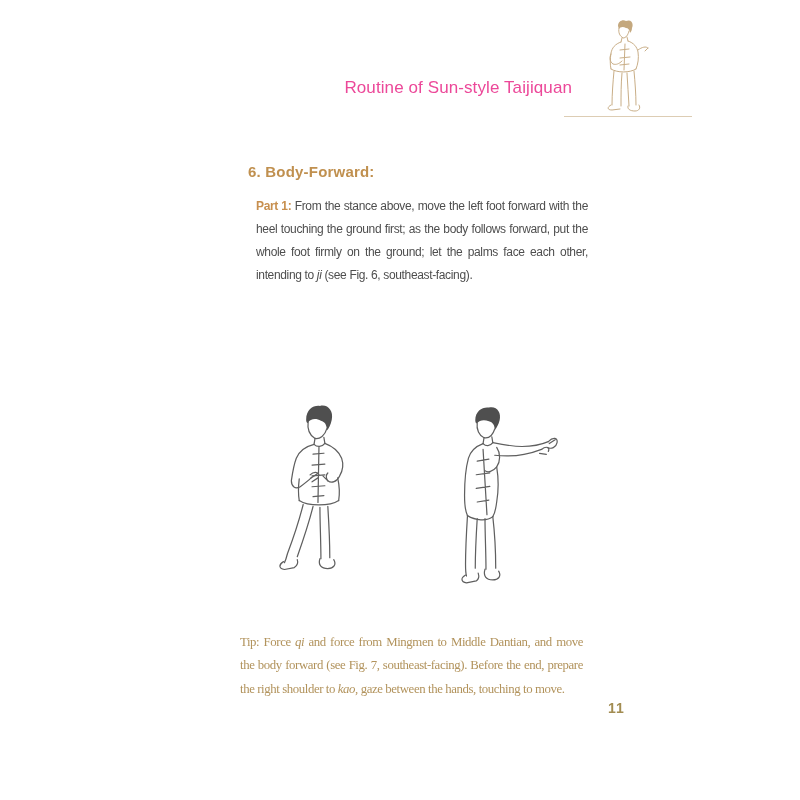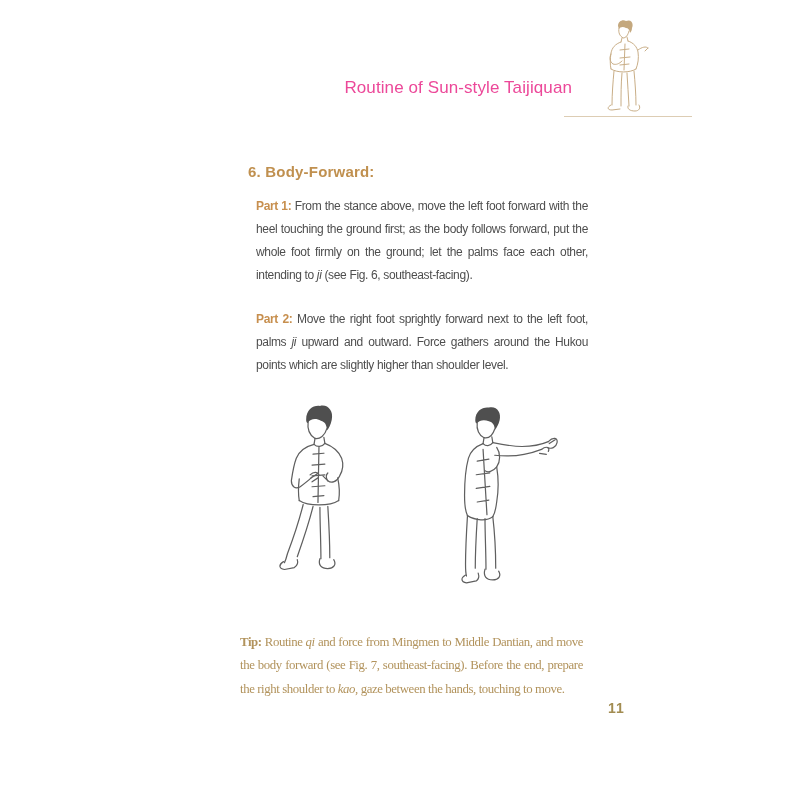--- a/index.html
+++ b/index.html
@@ -64,21 +64,21 @@
     width: 343px;
     margin: 0;
     font-family: "Liberation Serif", serif;
     font-size: 12.8px;
     letter-spacing: -0.4px;
     line-height: 23.4px;
     color: #b2935c;
     text-align: justify;
     text-align-last: left;
   }
-  .tip-label { font-weight: 700; }
+  .tip-label { font-weight: 400; }
   .page-number {
     position: absolute;
     left: 608px;
     top: 700px;
     font-size: 14px;
     font-weight: 700;
     color: #a28c51;
     letter-spacing: 1px;
   }
   .linework { stroke: #5f5f5f; stroke-width: 1.25; fill: none; stroke-linecap: round; stroke-linejoin: round; }
@@ -104,21 +104,20 @@
     <path class="sepia-line" d="M18 51 C17 62 16 74 16 85 M38 51 C39 62 40 74 40 85 M26 53 C25 64 25 75 25 86 M31 53 C32 64 32 75 33 86"></path>
     <path class="sepia-line" d="M15 85 C11 87 11 90 16 90 L24 89 M32 86 C31 89 34 91 39 91 C43 91 45 88 43 85"></path>
   </svg>
 
   <div class="header-rule"></div>
 
   <h2 class="section-heading">6. Body-Forward:</h2>
 
   <p class="body-para para-1"><b class="part-label">Part 1:</b><span><span> From the stance above, move the left foot forward with the heel touching the ground first; as the body follows forward, put the whole foot firmly on the ground; let the palms face each other, intending to </span><i>ji</i><span> (see Fig. 6, southeast-facing).</span></span></p>
 
-  <p class="body-para para-2"><b class="part-label">Part 2:</b><span><span> Move the right foot sprightly forward next to the left foot, palms </span><i>ji</i><span> upward and outward. Force gathers around the Hukou points which are slightly higher than shoulder level.</span></span></p>
 
   <svg class="fig fig-left" width="100" height="202" viewBox="0 0 100 205" aria-hidden="true">
     <path class="hairfill" d="M40 18 C40 7 48 3 54 4 C62 2 68 9 66 18 C65 23 63 27 61 29 C61 23 59 20 55 19 C50 16 44 17 42 21 C41 22 40 20 40 18 Z"></path>
     <path class="linework" d="M42 20 C41 28 44 34 49 37 C54 38 59 34 61 27"></path>
     <path class="linework" d="M49 37 L48 43 M58 36 L59 42"></path>
     <path class="linework" d="M48 43 C51 46 56 46 59 42"></path>
     <path class="linework" d="M48 43 C40 45 33 50 30 57 C27 65 26 73 25 80 C25 86 29 89 34 86 C38 83 42 80 45 77"></path>
     <path class="linework" d="M44 74 C48 70 52 71 53 74 M45 77 L51 73 M46 81 L52 77"></path>
     <path class="linework" d="M59 42 C67 45 73 50 76 57 C78 63 77 70 74 75 C71 81 66 83 62 80"></path>
     <path class="linework" d="M62 80 C60 77 60 74 62 72 M62 80 L57 75"></path>
@@ -141,17 +140,17 @@
     <path class="linework" d="M48 52 C58 53 68 53 78 51 C85 50 91 48 96 46"></path>
     <path class="linework" d="M96 46 C101 42 105 44 103 48 M94 50 L101 51"></path>
     <path class="linework" d="M50 44 C54 50 54 58 50 64 C46 69 41 70 38 68"></path>
     <path class="linework" d="M50 64 C52 76 52 88 50 100 C49 108 48 112 46 115"></path>
     <path class="linework" d="M20 114 C28 119 40 120 46 115"></path>
     <path class="linework" d="M36 46 L40 113 M30 58 L42 56 M29 72 L43 70 M29 86 L43 84 M30 100 L42 98"></path>
     <path class="linework" d="M20 114 C19 130 18 148 18 164 C18 169 18 173 19 176 M30 117 C29 133 28 150 28 168 M46 115 C48 132 49 150 49 168 M38 117 C38 134 39 152 39 169"></path>
     <path class="linework" d="M18 175 C13 178 13 182 19 183 L29 181 C32 179 32 176 31 173 M38 169 C36 176 39 180 46 180 C52 180 55 176 52 171"></path>
   </svg>
 
-  <p class="tip"><b class="tip-label">Tip:</b><span><span> Routine </span><i>qi</i><span> and force from Mingmen to Middle Dantian, and move the body forward (see Fig. 7, southeast-facing). Before the end, prepare the right shoulder to </span><i>kao</i><span>, gaze between the hands, touching to move.</span></span></p>
+  <p class="tip"><b class="tip-label">Tip:</b><span><span> Force </span><i>qi</i><span> and force from Mingmen to Middle Dantian, and move the body forward (see Fig. 7, southeast-facing). Before the end, prepare the right shoulder to </span><i>kao</i><span>, gaze between the hands, touching to move.</span></span></p>
 
   <div class="page-number">11</div>
 
 </div>
 
 </body></html>

